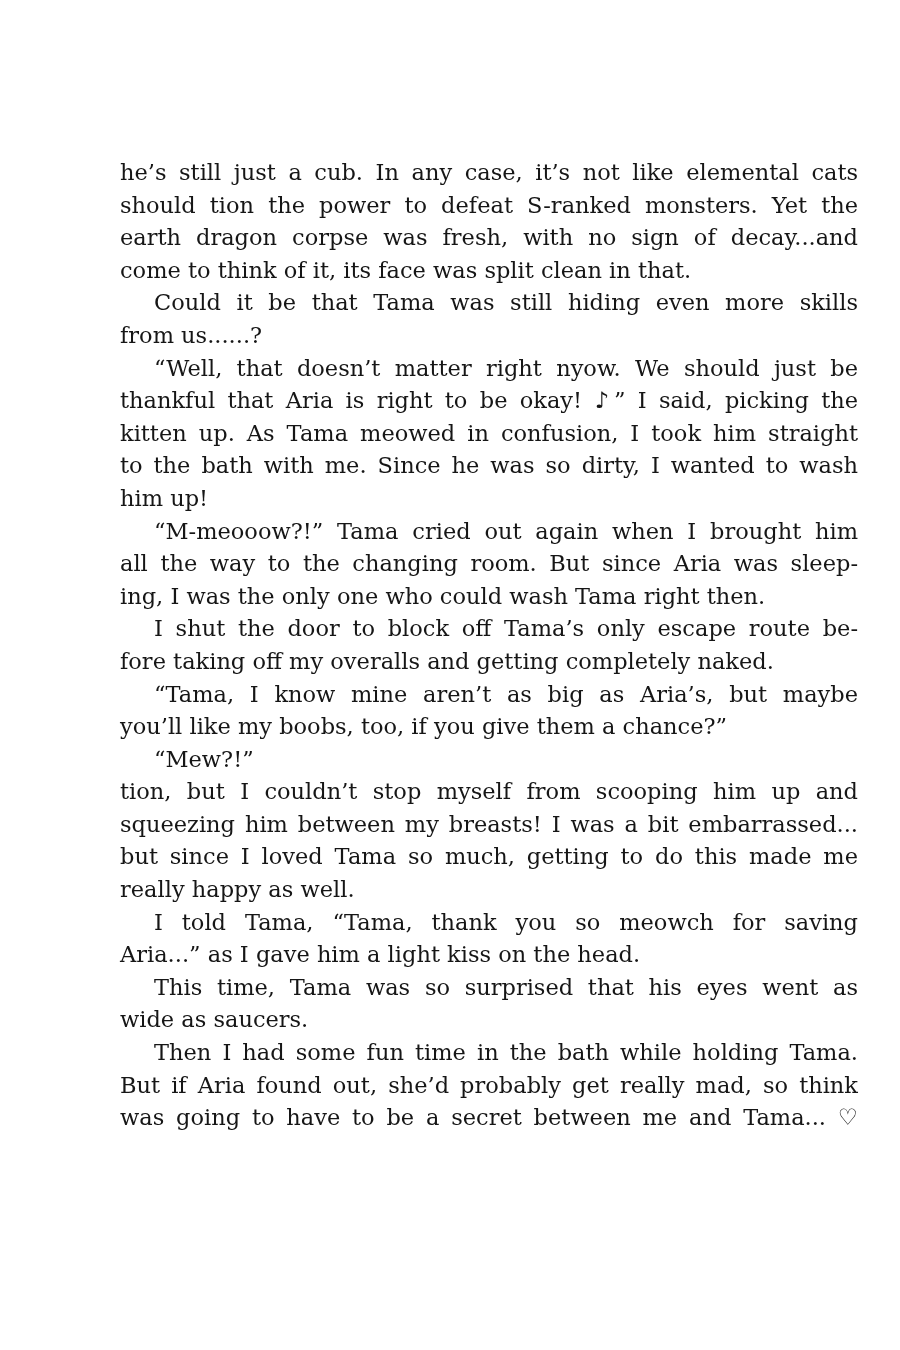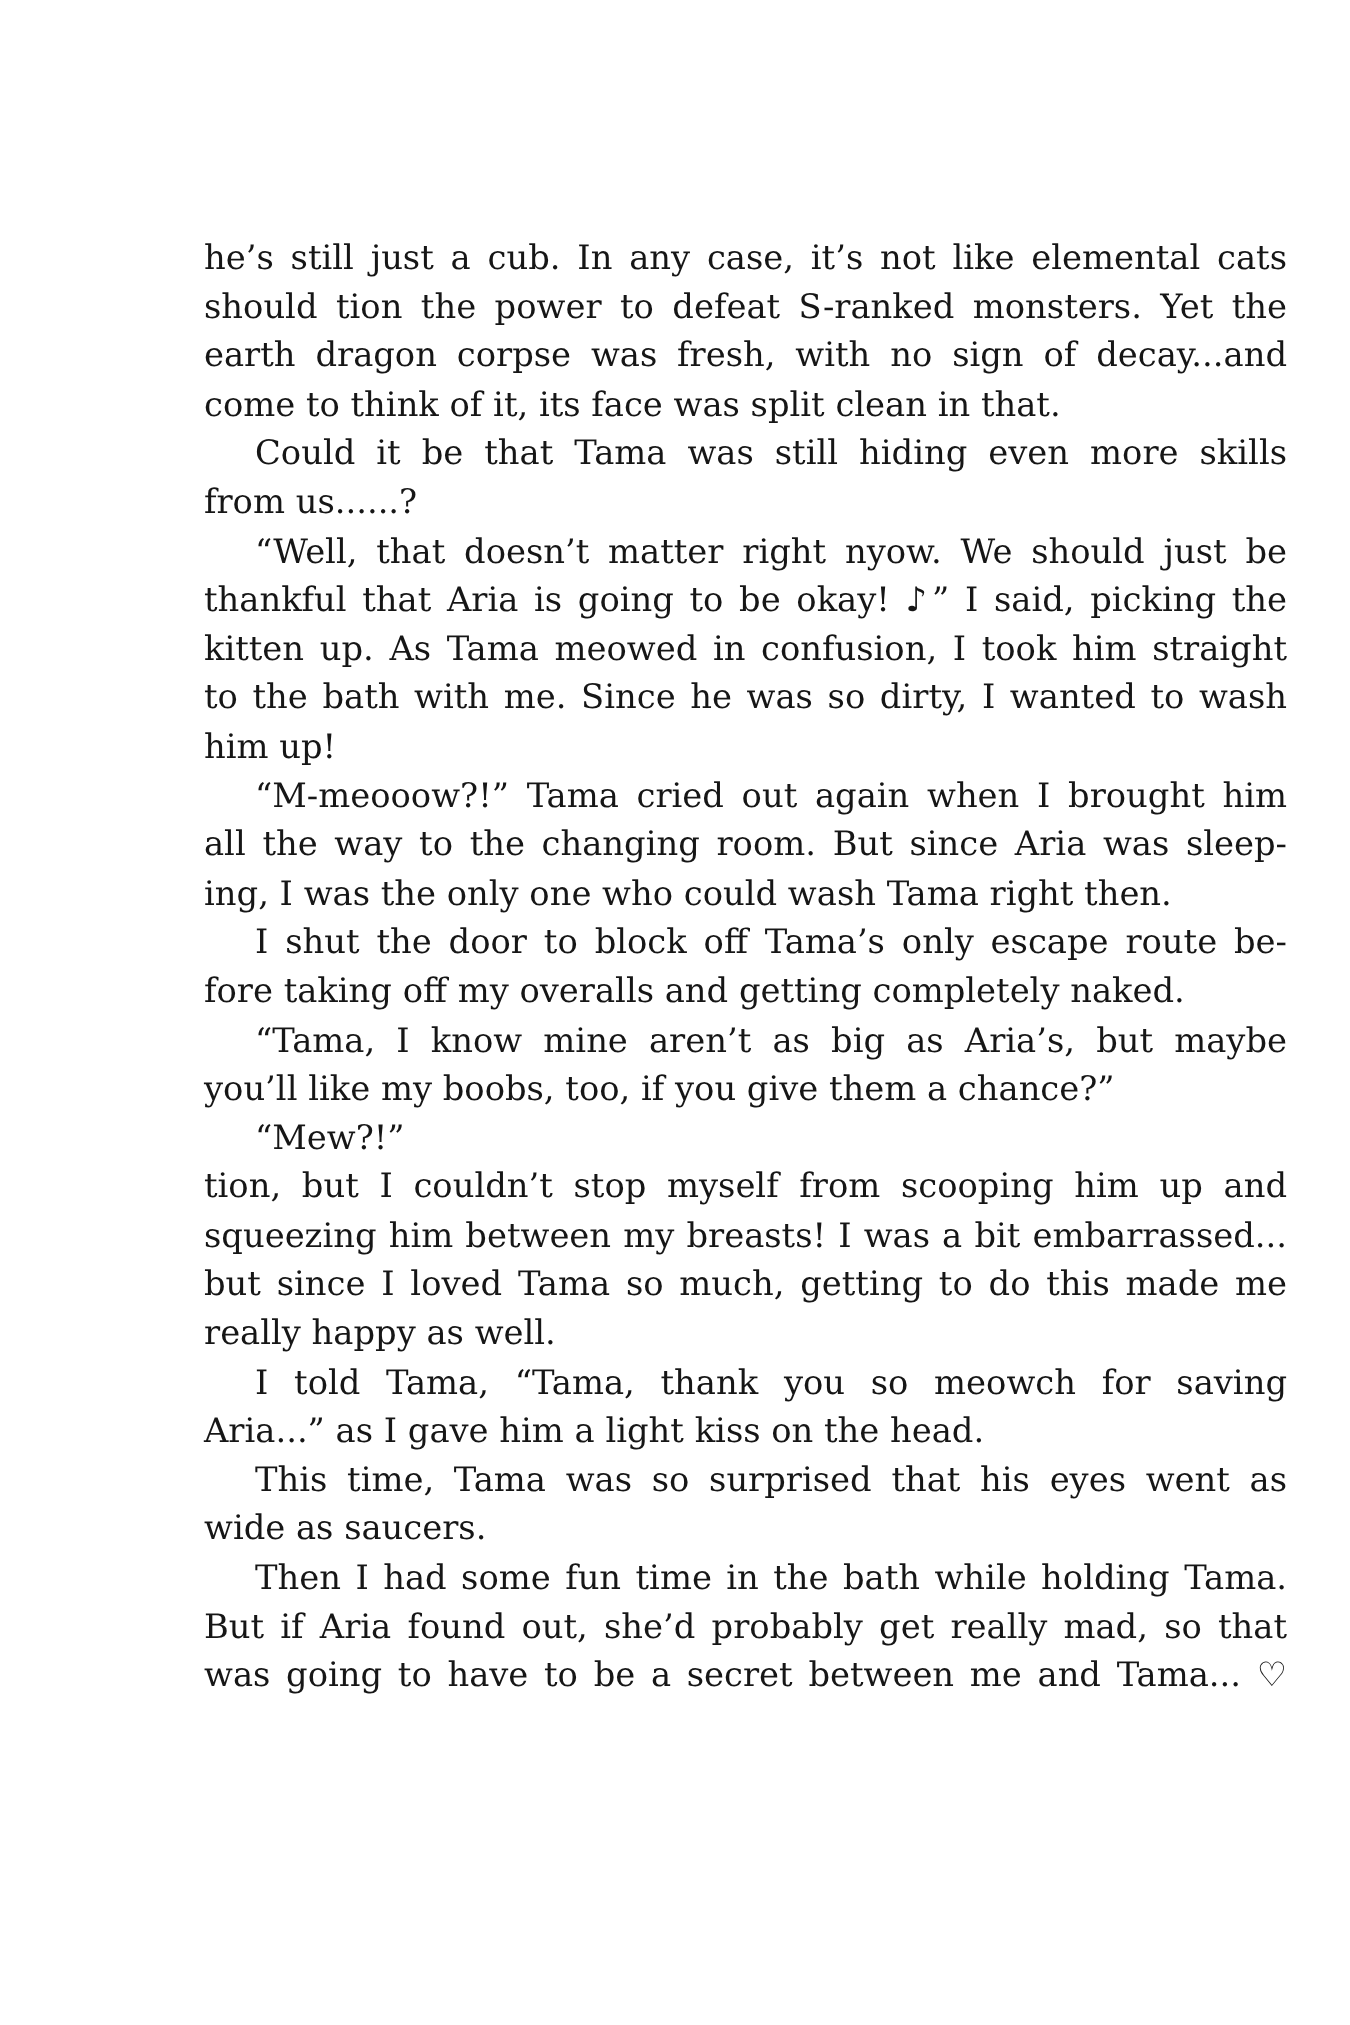--- a/index.html
+++ b/index.html
@@ -22,21 +22,20 @@
     color: #161616;
     font-family: "DejaVu Serif", "Liberation Serif", serif;
     font-size: 22.5px;
     line-height: 32.6px;
   }
   .paragraph { margin: 0; padding: 0; }
   .line {
     text-align: justify;
     text-align-last: justify;
     white-space: normal;
-    margin-left: 16px;
   }
   .line.last {
     text-align: left;
     text-align-last: left;
   }
   .line.indent {
     text-indent: 34px;
     text-align: right;
   }
 </style>
@@ -50,21 +49,21 @@
         <div class="line">should tion the power to defeat S-ranked monsters. Yet the</div>
         <div class="line">earth dragon corpse was fresh, with no sign of decay...and</div>
         <div class="line last">come to think of it, its face was split clean in that.</div>
       </div>
       <div class="paragraph">
         <div class="line indent">Could it be that Tama was still hiding even more skills</div>
         <div class="line last">from us......?</div>
       </div>
       <div class="paragraph">
         <div class="line indent">“Well, that doesn’t matter right nyow. We should just be</div>
-        <div class="line">thankful that Aria is going to be okay!  ♪” I said, picking the</div>
+        <div class="line">thankful that Aria is right to be okay!  ♪” I said, picking the</div>
         <div class="line">kitten up. As Tama meowed in confusion, I took him straight</div>
         <div class="line">to the bath with me. Since he was so dirty, I wanted to wash</div>
         <div class="line last">him up!</div>
       </div>
       <div class="paragraph">
         <div class="line indent">“M-meooow?!” Tama cried out again when I brought him</div>
         <div class="line">all the way to the changing room. But since Aria was sleep-</div>
         <div class="line last">ing, I was the only one who could wash Tama right then.</div>
       </div>
       <div class="paragraph">
@@ -87,17 +86,17 @@
       <div class="paragraph">
         <div class="line indent">I told Tama, “Tama, thank you so meowch for saving</div>
         <div class="line last">Aria...” as I gave him a light kiss on the head.</div>
       </div>
       <div class="paragraph">
         <div class="line indent">This time, Tama was so surprised that his eyes went as</div>
         <div class="line last">wide as saucers.</div>
       </div>
       <div class="paragraph">
         <div class="line indent">Then I had some fun time in the bath while holding Tama.</div>
-        <div class="line">But if Aria found out, she’d probably get really mad, so that</div>
+        <div class="line">But if Aria found out, she’d probably get really mad, so think</div>
         <div class="line">was going to have to be a secret between me and Tama... ♡</div>
       </div>
     </div>
 </div>
 
 </body></html>

